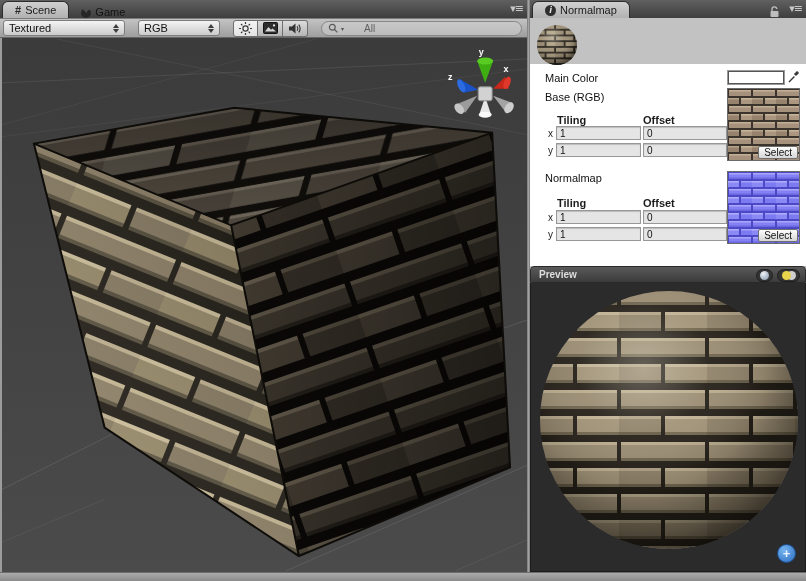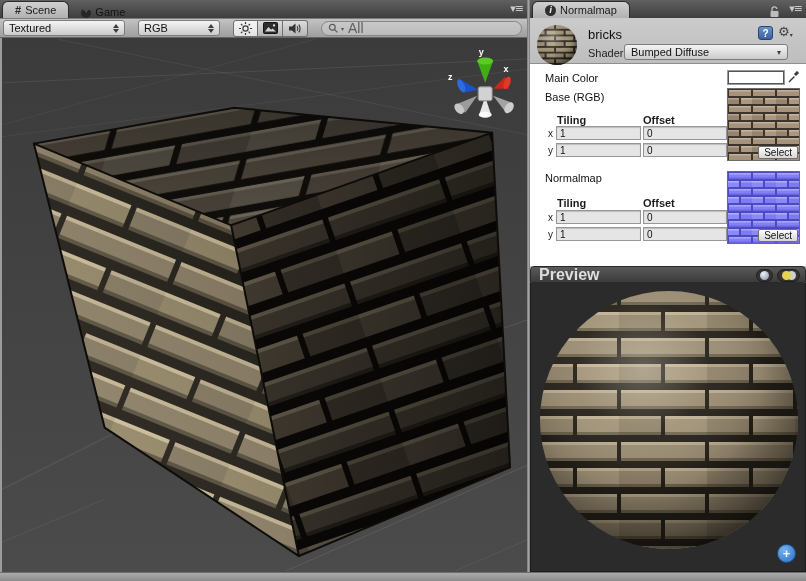--- a/index.html
+++ b/index.html
@@ -52,21 +52,21 @@
   .segbtn{width:25px;height:17px;border:1px solid #6e6e6e;border-left-width:0;
           background:linear-gradient(#dcdcdc,#b5b5b5);display:flex;align-items:center;
           justify-content:center;padding:0;}
   .segbtn:first-child{border-left-width:1px;border-radius:3px 0 0 3px;}
   .segbtn:last-child{border-radius:0 3px 3px 0;}
   .segbtn.active{background:linear-gradient(#f5f5f5,#e3e3e3);}
   .search{flex:1;height:15px;border:1px solid #878787;border-radius:8px;margin-right:2px;
           background:linear-gradient(#c8c8c8,#bcbcbc);display:flex;align-items:center;
           gap:2px;padding:0 6px;}
   .search-caret{font-size:6px;color:#555;}
-  .search-label{font-size:14px;color:#5f5f5f;margin-left:2px;}
+  .search-label{font-size:10px;color:#5f5f5f;margin-left:18px;}
 
   
   .viewport{position:absolute;top:38px;left:0;width:527px;height:534px;
             background:linear-gradient(#3b3b3b,#4b4b4b);border-left:2px solid #9c9c9c;}
   .scene-svg{position:absolute;left:0;top:0;width:100%;height:100%;display:block;}
 
   
   .mat-header{position:absolute;top:18px;left:0;width:276px;height:46px;
               background:linear-gradient(#cbcbcb,#bebebe);border-bottom:1px solid #8f8f8f;}
   .mat-ball{position:absolute;left:6px;top:24px;width:42px;height:42px;z-index:3;}
@@ -97,21 +97,21 @@
   .thumb{position:absolute;width:73px;height:73px;border:1px solid #6b6b6b;background:#333;}
   .thumb svg{display:block;}
   .selbtn{position:absolute;right:1px;bottom:1px;height:13px;font-size:10px;line-height:11px;
           padding:0 5px;border:1px solid #6f6f6f;border-radius:2px;color:#111;
           background:linear-gradient(#fdfdfd,#d6d6d6);font-family:Liberation Sans, sans-serif;}
 
   
   .preview-header{position:absolute;top:266px;left:0;width:276px;height:17px;
                   background:linear-gradient(#5a5a5a,#3b3b3b);border:1px solid #2a2a2a;
                   border-radius:4px 4px 0 0;display:flex;align-items:center;padding:0 8px;
-                  font-size:16px;font-weight:bold;color:#dedede;}
+                  font-size:10px;font-weight:bold;color:#dedede;}
   .pv-btns{position:absolute;right:5px;top:2px;display:flex;gap:4px;}
   .pv-btn{height:13px;background:#333;border:1px solid #1f1f1f;border-radius:7px;
           display:flex;align-items:center;justify-content:center;padding:0;}
   .pv-sphere{width:17px;}
   .pv-sphere .ball{width:9px;height:9px;border-radius:50%;
                    background:radial-gradient(circle at 35% 30%,#eef2f7,#7f90a8);}
   .pv-light{width:23px;}
   .pv-light .c1{width:9px;height:9px;border-radius:50%;background:#e8d44c;z-index:2;}
   .pv-light .c2{width:9px;height:9px;border-radius:50%;background:#cfcfcf;margin-left:-4px;}
   .preview-body{position:absolute;top:283px;left:0;width:276px;height:289px;background:#2b2b2b;
@@ -293,35 +293,20 @@
       </div>
       <span class="lock-wrap">
         <svg width="11" height="12" viewBox="0 0 11 12">
           <path d="M3 5V3.4 A2.4 2.4 0 0 1 7.8 3.0" fill="none" stroke="#bfbfbf" stroke-width="1.3"></path>
           <rect x="1.5" y="5" width="8" height="6" rx="1" fill="#bdbdbd"></rect>
         </svg>
       </span>
       <div class="tab-menu glyph">▾≡</div>
     </div>
 
-    <div class="mat-header">
-      <div class="mat-name">bricks</div>
-      <div class="shader-label">Shader</div>
-      <div class="shader-dd">
-        <span>Bumped Diffuse</span>
-        <span class="dd-caret glyph">▾</span>
-      </div>
-      <div class="help-btn">
-          <span>?</span>
-        </div>
-      <div class="gear-btn">
-        <span class="g glyph">⚙</span>
-          <span class="c glyph">▾</span>
-      </div>
-    </div>
     <svg class="mat-ball" viewBox="0 0 44 44">
       <defs>
         <pattern id="pbB" patternUnits="userSpaceOnUse" width="20" height="12">
           <rect width="20" height="12" fill="#2a241d"></rect>
           <rect x="1" y="1" width="18" height="4" fill="#9c8e75"></rect>
           <rect x="-9" y="7" width="18" height="4" fill="#93856c"></rect>
           <rect x="11" y="7" width="18" height="4" fill="#a49678"></rect>
         </pattern>
         <radialGradient id="ballSh" cx="0.38" cy="0.3" r="0.8">
           <stop offset="0" stop-color="rgba(255,250,235,0.35)"></stop>

